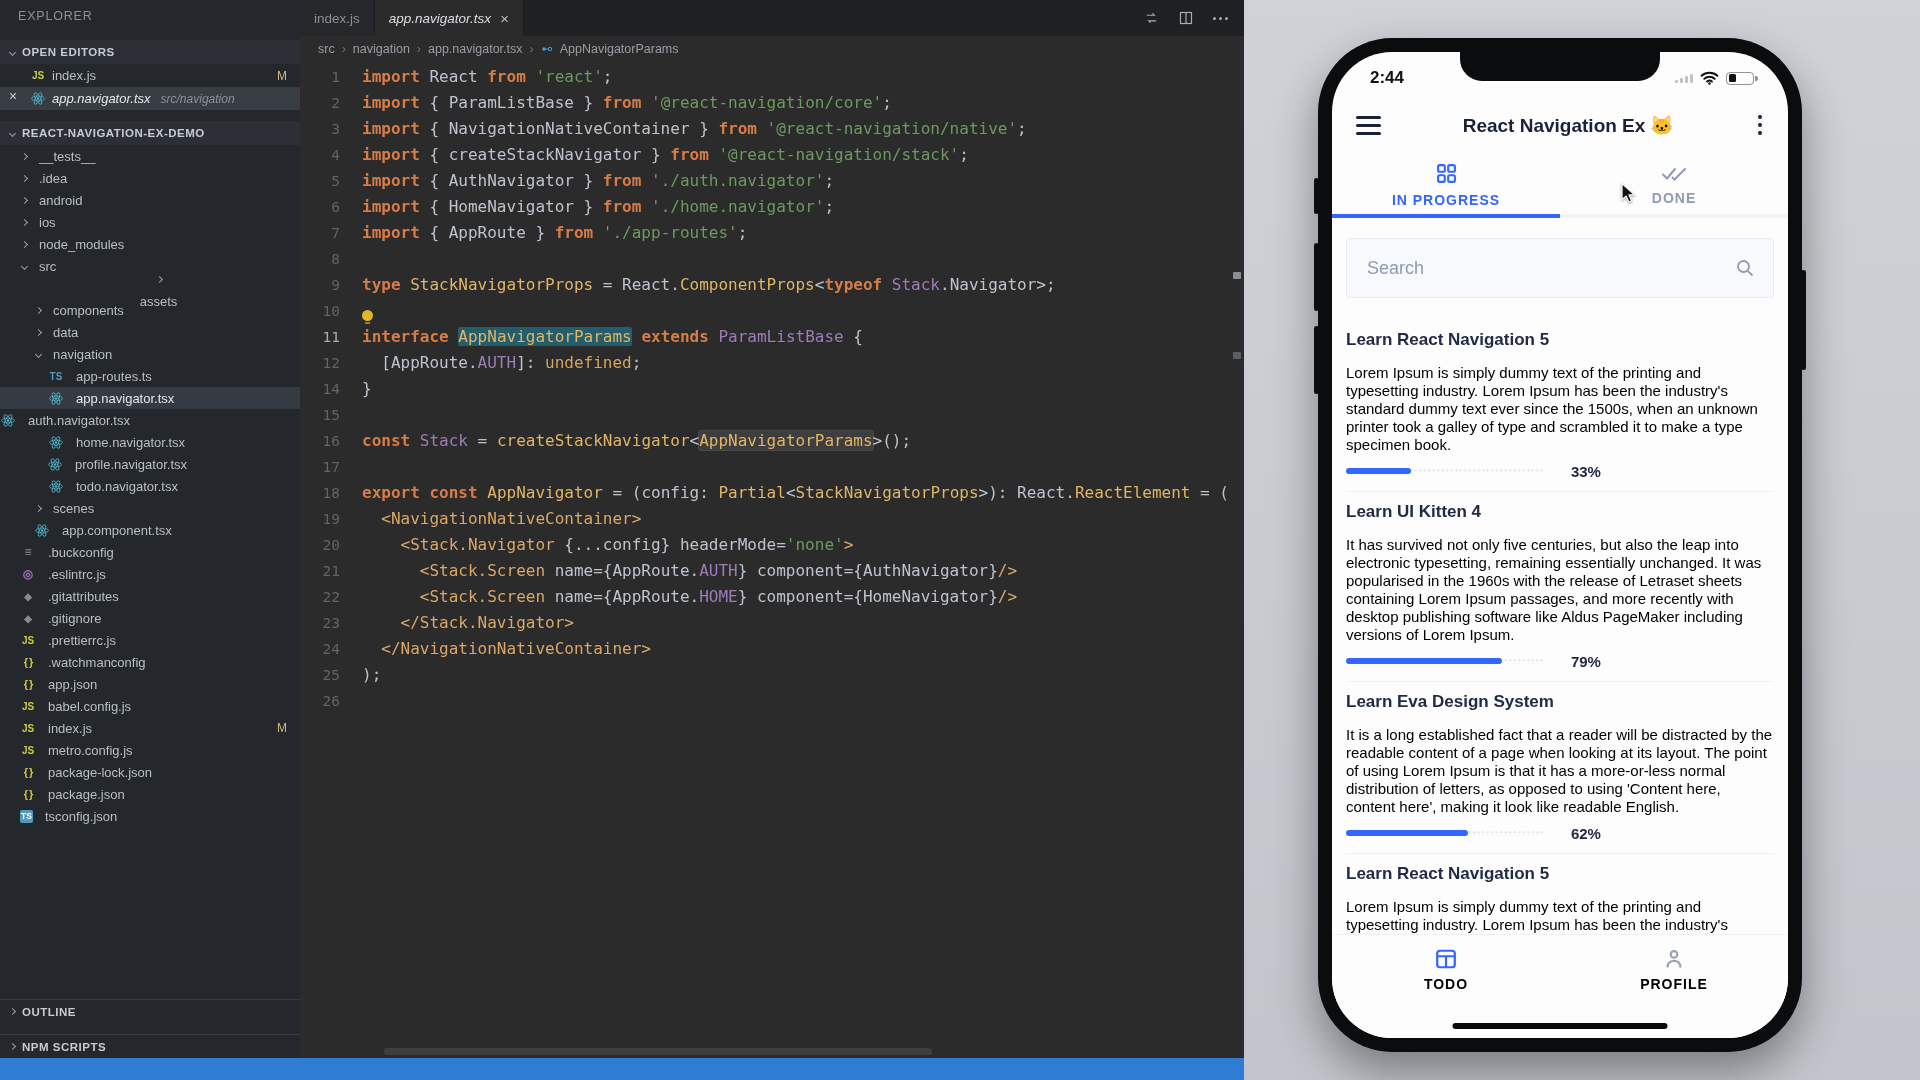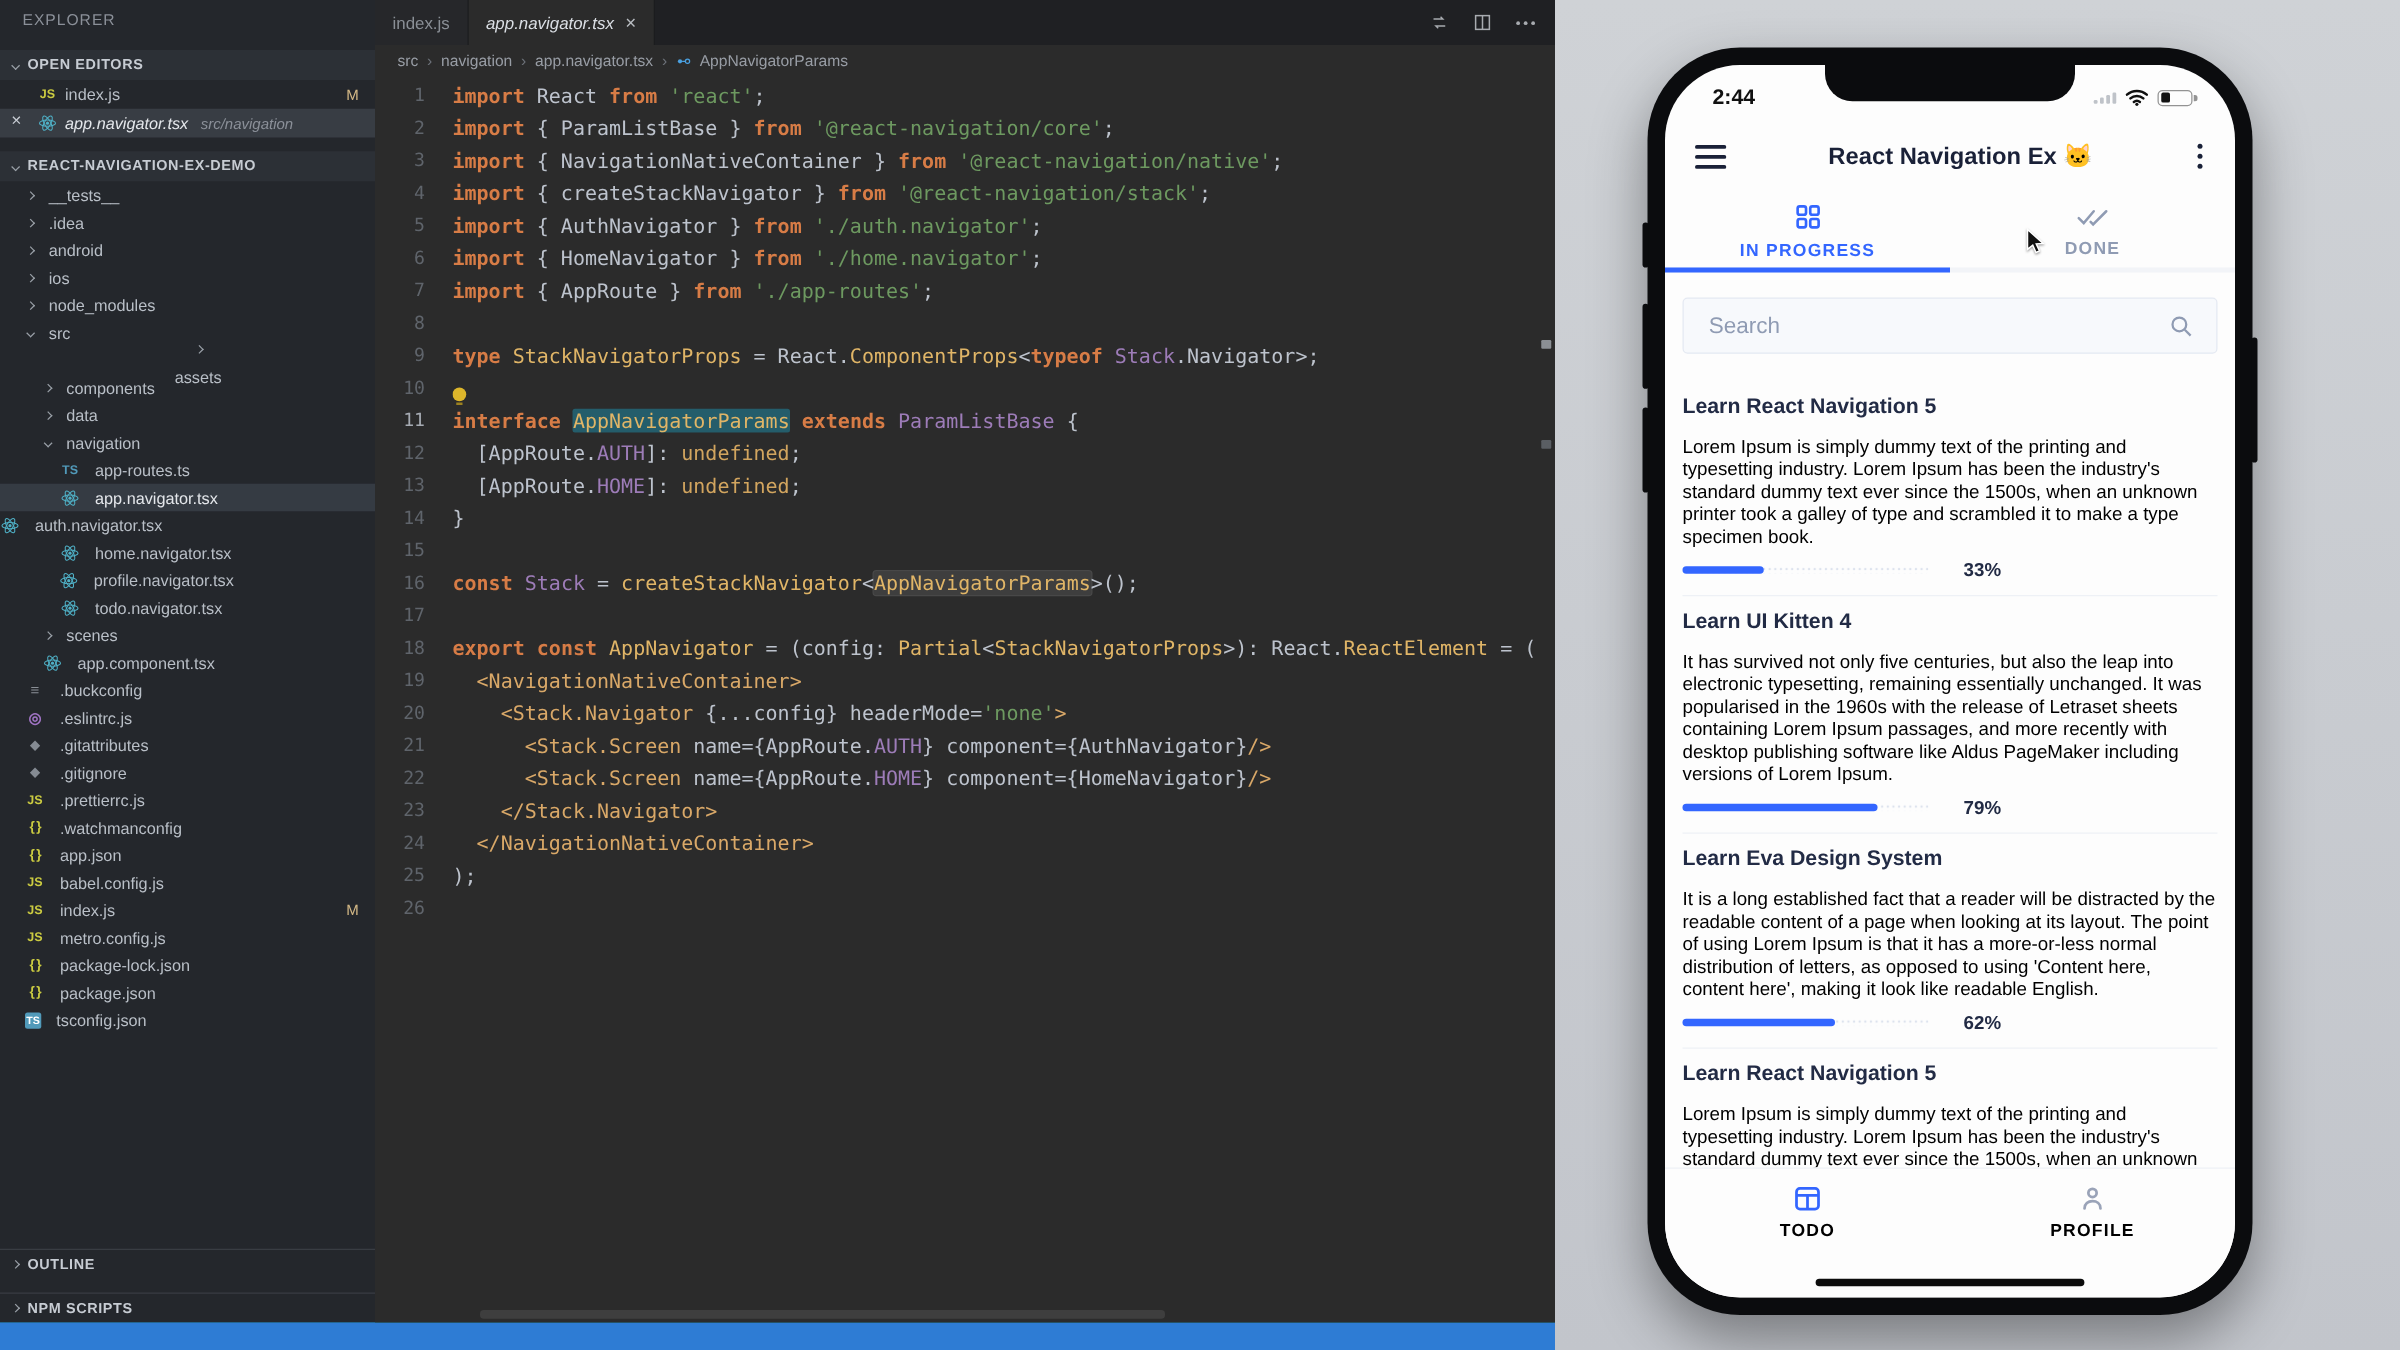--- a/index.html
+++ b/index.html
@@ -111,21 +111,21 @@
   .kebab{display:flex;flex-direction:column;gap:4px;cursor:pointer;padding:2px;}
   .kebab i{width:4px;height:4px;border-radius:50%;background:#1a2138;}
   .p-tabs{height:66px;display:flex;position:relative;flex:none;}
   .p-tab{flex:1;display:flex;flex-direction:column;align-items:center;justify-content:center;gap:8px;
     font-size:14px;font-weight:700;letter-spacing:1px;cursor:pointer;}
   .p-tab .tl-active{color:#3366ff;}
   .p-tab .tl-idle{color:#8f9bb3;}
   .tab-track{position:absolute;left:0;right:0;bottom:0;height:4px;background:#f2f4f8;}
   .tab-indicator{position:absolute;left:0;bottom:0;height:4px;width:50%;background:#3366ff;z-index:2;}
   .p-cursor{position:absolute;left:63%;top:30px;z-index:9;filter:drop-shadow(0 1px 1px rgba(0,0,0,.4));}
-  .p-search{margin:20px 14px 22px;height:45px;background:#f7f9fc;border:1px solid #e4e9f2;
+  .p-search{margin:20px 14px 22px;height:60px;background:#f7f9fc;border:1px solid #e4e9f2;
     border-radius:4px;display:flex;align-items:center;padding:0 18px;flex:none;}
   .p-search input{flex:1;border:none;background:transparent;outline:none;font-size:18px;
     color:#222b45;font-family:"Liberation Sans",sans-serif;}
   .p-search input::placeholder{color:#8f9bb3;}
   .p-list{flex:1;overflow:hidden;padding:0 14px;}
   .todo-card{padding:9px 0 12px;border-bottom:1px solid #eef1f6;cursor:pointer;}
   .t-title{font-size:17px;font-weight:700;color:#222b45;line-height:22px;margin-bottom:4px;}
   .t-desc{font-size:15px;line-height:18px;color:#000000;margin-top:13px;}
   .t-prog{display:flex;align-items:center;margin-top:9px;height:16px;}
   .track{width:46%;height:6px;border-radius:3px;position:relative;
@@ -407,21 +407,20 @@
             <div class="code-line"><span class="gutter">3</span><span class="lc"><span class="tk-kw">import</span><span class="tk-pl"> { NavigationNativeContainer } </span><span class="tk-kw">from</span><span class="tk-pl"> </span><span class="tk-str">'@react-navigation/native'</span><span class="tk-pl">;</span></span></div>
             <div class="code-line"><span class="gutter">4</span><span class="lc"><span class="tk-kw">import</span><span class="tk-pl"> { createStackNavigator } </span><span class="tk-kw">from</span><span class="tk-pl"> </span><span class="tk-str">'@react-navigation/stack'</span><span class="tk-pl">;</span></span></div>
             <div class="code-line"><span class="gutter">5</span><span class="lc"><span class="tk-kw">import</span><span class="tk-pl"> { AuthNavigator } </span><span class="tk-kw">from</span><span class="tk-pl"> </span><span class="tk-str">'./auth.navigator'</span><span class="tk-pl">;</span></span></div>
             <div class="code-line"><span class="gutter">6</span><span class="lc"><span class="tk-kw">import</span><span class="tk-pl"> { HomeNavigator } </span><span class="tk-kw">from</span><span class="tk-pl"> </span><span class="tk-str">'./home.navigator'</span><span class="tk-pl">;</span></span></div>
             <div class="code-line"><span class="gutter">7</span><span class="lc"><span class="tk-kw">import</span><span class="tk-pl"> { AppRoute } </span><span class="tk-kw">from</span><span class="tk-pl"> </span><span class="tk-str">'./app-routes'</span><span class="tk-pl">;</span></span></div>
             <div class="code-line"><span class="gutter">8</span><span class="lc"></span></div>
             <div class="code-line"><span class="gutter">9</span><span class="lc"><span class="tk-kw">type</span><span class="tk-gold"> StackNavigatorProps</span><span class="tk-pl"> = React.</span><span class="tk-gold">ComponentProps</span><span class="tk-pl">&lt;</span><span class="tk-kw">typeof</span><span class="tk-pl"> </span><span class="tk-purple">Stack</span><span class="tk-pl">.Navigator&gt;;</span></span></div>
             <div class="code-line"><span class="gutter">10</span><span class="lc"><span class="tk-bulb"></span></span></div>
             <div class="code-line"><span class="gutter cur">11</span><span class="lc"><span class="tk-kw">interface</span><span class="tk-pl"> </span><span class="tk-selword">AppNavigatorParams</span><span class="tk-pl"> </span><span class="tk-kw">extends</span><span class="tk-pl"> </span><span class="tk-purple">ParamListBase</span><span class="tk-pl"> {</span></span></div>
             <div class="code-line"><span class="gutter">12</span><span class="lc"><span class="tk-pl">  [AppRoute.</span><span class="tk-purple">AUTH</span><span class="tk-pl">]: </span><span class="tk-und">undefined</span><span class="tk-pl">;</span></span></div>
-            <div class="code-line"><span class="gutter">13</span><span class="lc"><span class="tk-pl">  [AppRoute.</span><span class="tk-purple">HOME</span><span class="tk-pl">]: </span><span class="tk-und">undefined</span><span class="tk-pl">;</span></span></div>
             <div class="code-line"><span class="gutter">14</span><span class="lc"><span class="tk-pl">}</span></span></div>
             <div class="code-line"><span class="gutter">15</span><span class="lc"></span></div>
             <div class="code-line"><span class="gutter">16</span><span class="lc"><span class="tk-kw">const</span><span class="tk-pl"> </span><span class="tk-purple">Stack</span><span class="tk-pl"> = </span><span class="tk-gold">createStackNavigator</span><span class="tk-pl">&lt;</span><span class="tk-occword">AppNavigatorParams</span><span class="tk-pl">&gt;();</span></span></div>
             <div class="code-line"><span class="gutter">17</span><span class="lc"></span></div>
             <div class="code-line"><span class="gutter">18</span><span class="lc"><span class="tk-kw">export</span><span class="tk-pl"> </span><span class="tk-kw">const</span><span class="tk-pl"> </span><span class="tk-gold">AppNavigator</span><span class="tk-pl"> = (config: </span><span class="tk-gold">Partial</span><span class="tk-pl">&lt;</span><span class="tk-gold">StackNavigatorProps</span><span class="tk-pl">&gt;): React.</span><span class="tk-gold">ReactElement</span><span class="tk-pl"> = (</span></span></div>
             <div class="code-line"><span class="gutter">19</span><span class="lc"><span class="tk-pl">  </span><span class="tk-tag">&lt;NavigationNativeContainer&gt;</span></span></div>
             <div class="code-line"><span class="gutter">20</span><span class="lc"><span class="tk-pl">    </span><span class="tk-tag">&lt;Stack.Navigator</span><span class="tk-pl"> {...config} headerMode=</span><span class="tk-str">'none'</span><span class="tk-tag">&gt;</span></span></div>
             <div class="code-line"><span class="gutter">21</span><span class="lc"><span class="tk-pl">      </span><span class="tk-tag">&lt;Stack.Screen</span><span class="tk-pl"> name={AppRoute.</span><span class="tk-purple">AUTH</span><span class="tk-pl">} component={AuthNavigator}</span><span class="tk-tag">/&gt;</span></span></div>
             <div class="code-line"><span class="gutter">22</span><span class="lc"><span class="tk-pl">      </span><span class="tk-tag">&lt;Stack.Screen</span><span class="tk-pl"> name={AppRoute.</span><span class="tk-purple">HOME</span><span class="tk-pl">} component={HomeNavigator}</span><span class="tk-tag">/&gt;</span></span></div>
             <div class="code-line"><span class="gutter">23</span><span class="lc"><span class="tk-pl">    </span><span class="tk-tag">&lt;/Stack.Navigator&gt;</span></span></div>

